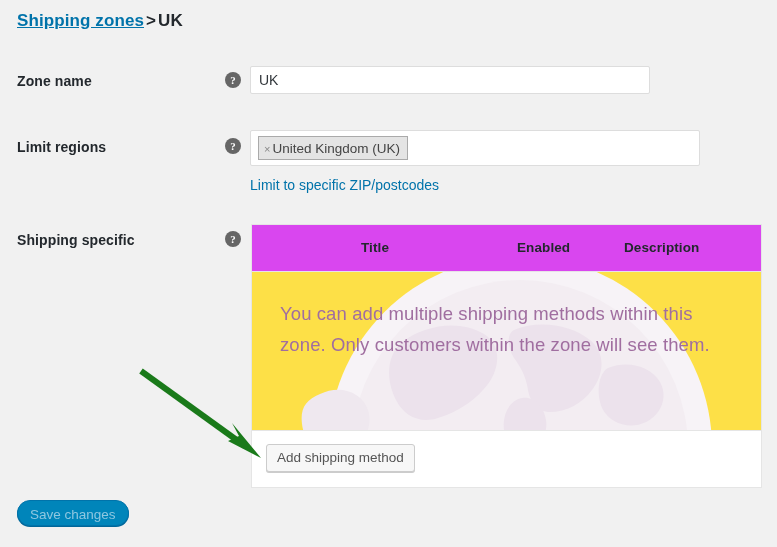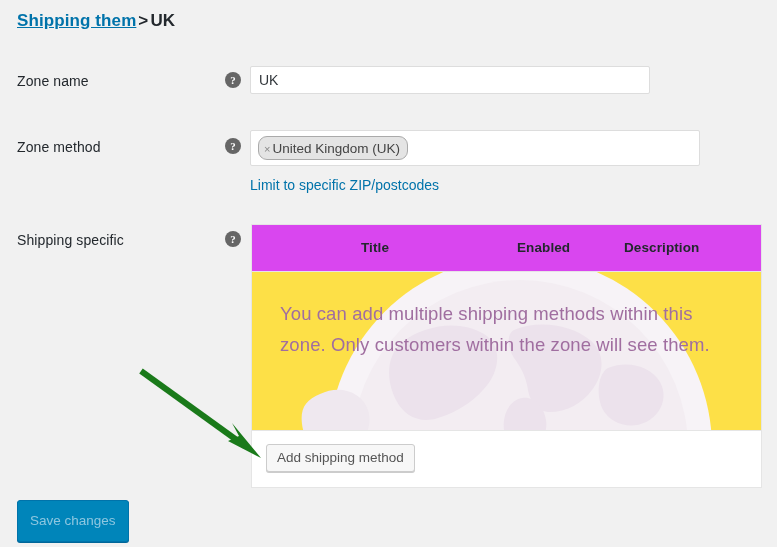--- a/index.html
+++ b/index.html
@@ -37,21 +37,21 @@
     margin: 0 2px;
   }
   .breadcrumb .crumb-current {
     color: #23282d;
   }
 
   
   .row-label {
     position: absolute;
     left: 17px;
-    font-weight: normal;
+    font-weight: bold;
     font-size: 14px;
     color: #23282d;
     letter-spacing: 0.1px;
     white-space: nowrap;
   }
   .help-tip {
     position: absolute;
     width: 16px;
     height: 16px;
     border-radius: 50%;
@@ -103,21 +103,21 @@
   }
   .region-chip {
     position: absolute;
     left: 7px;
     top: 5px;
     height: 24px;
     line-height: 23px;
     box-sizing: border-box;
     background: #e4e4e4;
     border: 1px solid #aaa;
-    border-radius: 9px;
+    border-radius: 0;
     padding: 0 7px 0 5px;
     font-size: 13.5px;
     color: #444;
     cursor: default;
     white-space: nowrap;
   }
   .region-chip .chip-x {
     color: #888;
     font-size: 11px;
     margin-right: 2px;
@@ -214,26 +214,26 @@
     cursor: pointer;
     white-space: nowrap;
     text-align: center;
   }
 
   
   .save-btn {
     position: absolute;
     left: 17px;
     top: 500px;
-    height: 42px;
+    height: 26px;
     box-sizing: border-box;
     padding: 0 12px;
     background: #0085ba;
     border: 1px solid #0073aa;
-    border-radius: 3px;
+    border-radius: 14px;
     box-shadow: 0 1px 0 #006799;
     color: #8ec7e0;
     font-family: "Liberation Sans", sans-serif;
     font-size: 13.5px;
     line-height: 28px;
     cursor: pointer;
     white-space: nowrap;
   }
 
   
@@ -243,28 +243,28 @@
     top: 0;
     width: 777px;
     height: 547px;
     pointer-events: none;
   }
 </style>
 </head>
 <body>
 
 <div class="breadcrumb">
-  <span class="crumb-link">Shipping them</span><span class="crumb-sep">&gt;</span><span class="crumb-current">UK</span>
+  <span class="crumb-link">Shipping zones</span><span class="crumb-sep">&gt;</span><span class="crumb-current">UK</span>
 </div>
 
 <div class="row-label" id="label-zone-name">Zone name</div>
 <div class="help-tip" id="tip-zone-name">?</div>
 <input class="zone-name-input" type="text" value="UK" placeholder="Zone name" style="">
 
-<div class="row-label" id="label-zone-regions">Zone method</div>
+<div class="row-label" id="label-zone-regions">Limit regions</div>
 <div class="help-tip" id="tip-zone-regions">?</div>
 <div class="zone-regions-box">
   <span class="region-chip">
     <span class="chip-x">×</span><span>United Kingdom (UK)</span>
   </span>
 </div>
 <div class="postcode-link">Limit to specific ZIP/postcodes</div>
 
 <div class="row-label" id="label-shipping-methods">Shipping specific</div>
 <div class="help-tip" id="tip-shipping-methods">?</div>

